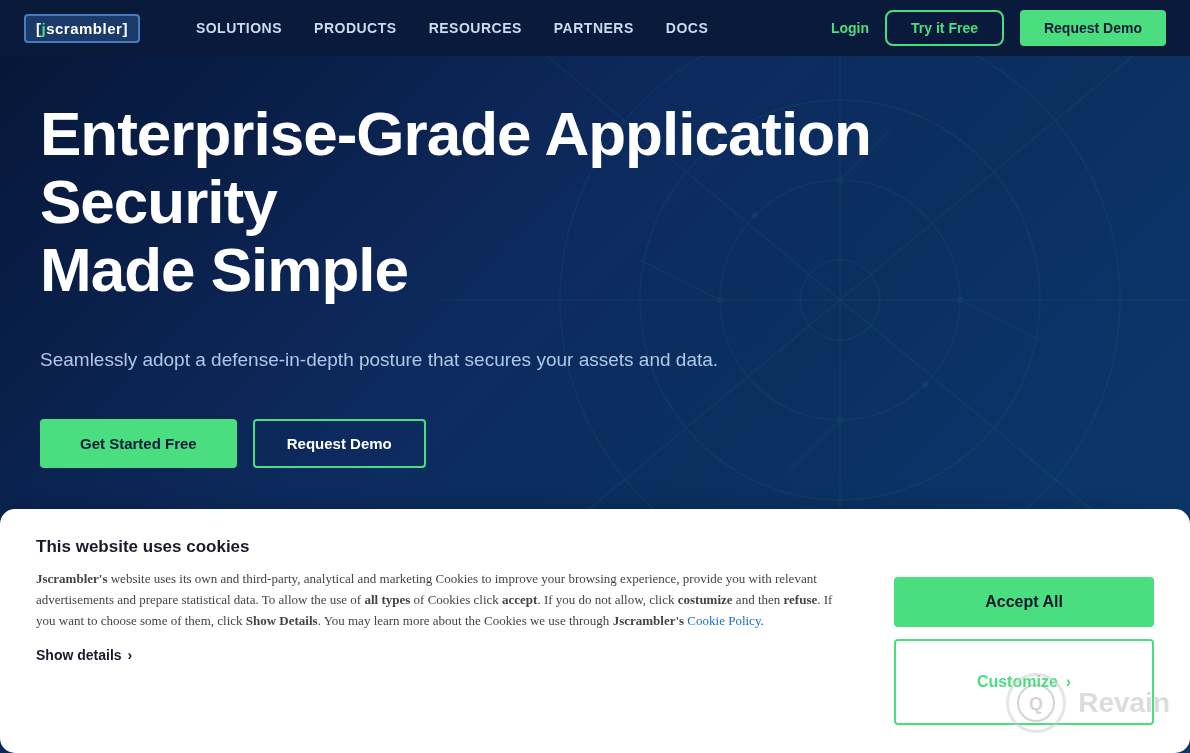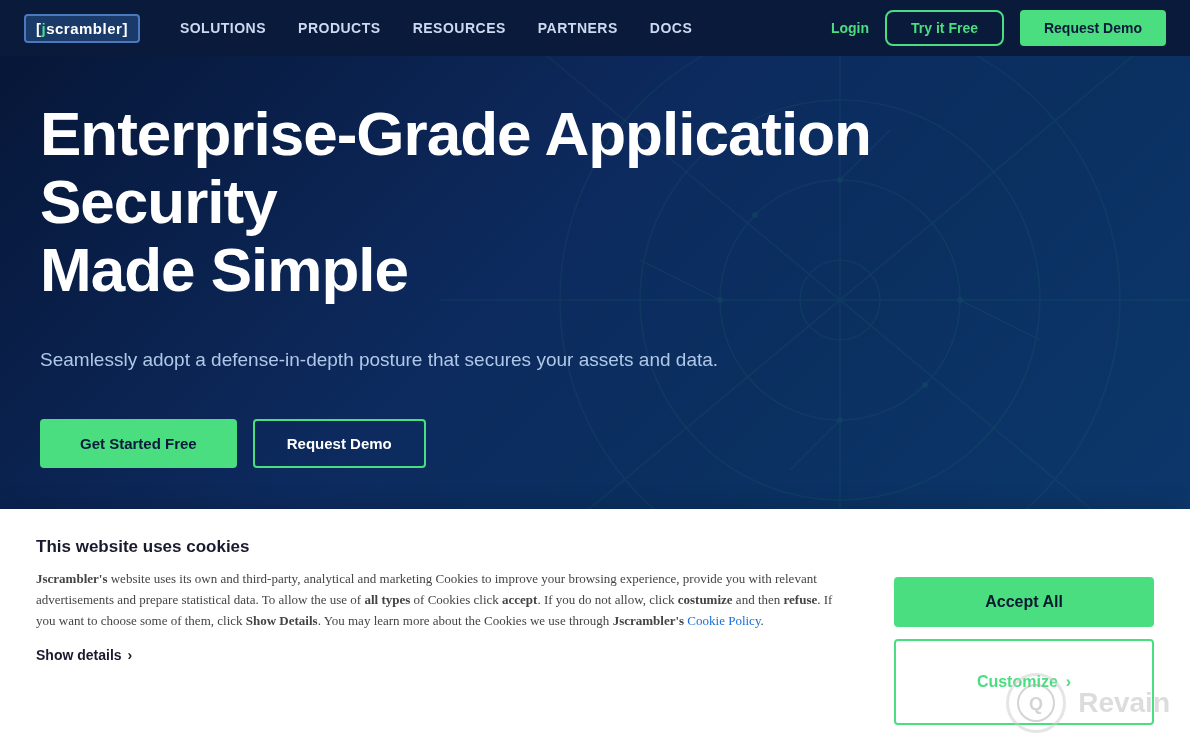--- a/index.html
+++ b/index.html
@@ -8,21 +8,21 @@
     
     .navbar {
       position: absolute;
       top: 0; left: 0; right: 0;
       height: 56px;
       background: #0a1a3a;
       display: flex;
       align-items: center;
       padding: 0 24px;
       z-index: 100;
-      gap: 0;
+      gap: 16px;
     }
     .logo {
       display: flex;
       align-items: center;
       margin-right: 40px;
     }
     .logo-box {
       background: #1a3a6a;
       border: 2px solid #4a7abd;
       border-radius: 4px;
@@ -137,20 +137,21 @@
       position: absolute;
       bottom: 0; left: 0; right: 0;
       background: #fff;
       display: flex;
       align-items: flex-start;
       padding: 28px 36px;
       box-shadow: 0 -4px 20px rgba(0,0,0,0.15);
       gap: 40px;
       z-index: 200;
       min-height: 210px;
+      border-radius: 15px;
     }
     .cookie-text-section {
       flex: 1;
     }
     .cookie-title {
       font-size: 17px;
       font-weight: 700;
       color: #1a1a2e;
       margin-bottom: 12px;
     }

